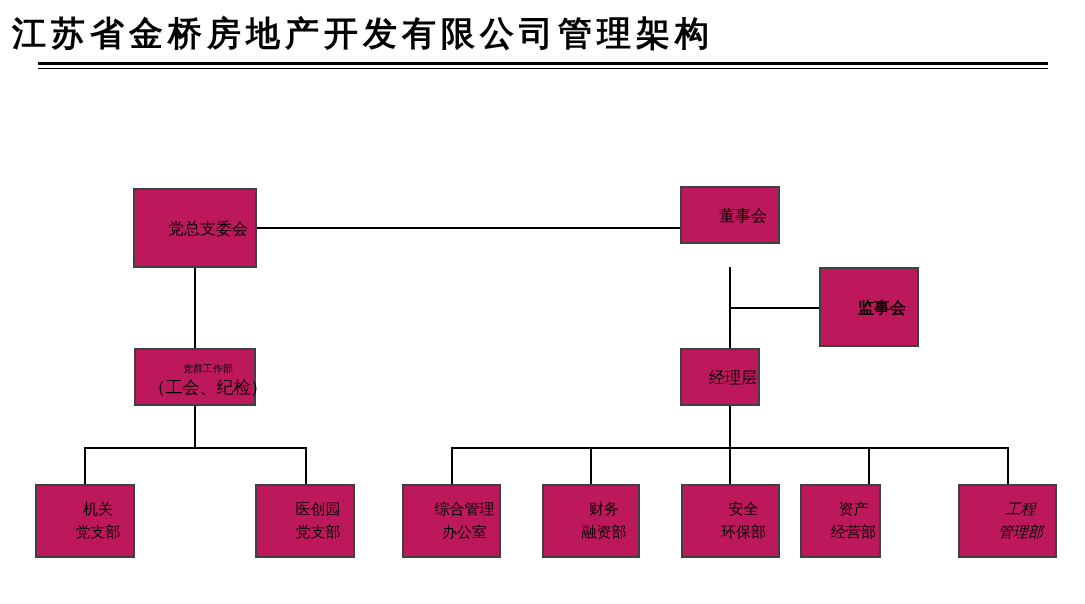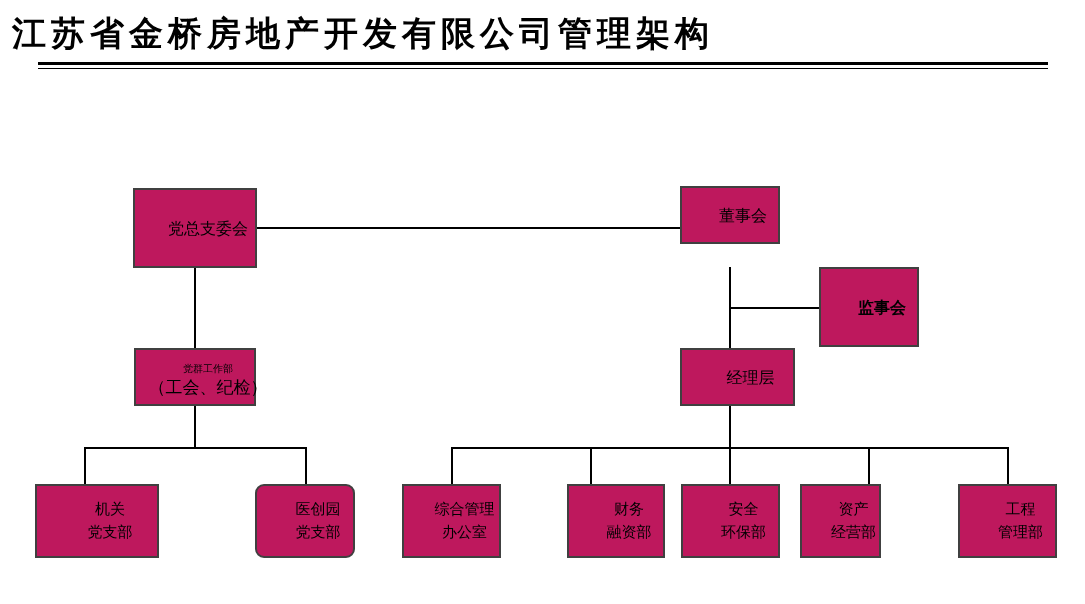--- a/index.html
+++ b/index.html
@@ -76,28 +76,28 @@
     text-align: center;
     font-size: 16px;
     line-height: 23px;
     white-space: nowrap;
     padding-left: 26px;
   }
   #n-party-committee { left: 133px; top: 188px; width: 124px; height: 80px; }
   #n-board           { left: 680px; top: 186px; width: 100px; height: 58px; }
   #n-supervisory     { left: 819px; top: 267px; width: 100px; height: 80px; font-weight: bold; }
   #n-party-work      { left: 134px; top: 348px; width: 122px; height: 58px; }
-  #n-management      { left: 680px; top: 348px; width: 115px; height: 58px; }
-  #n-jiguan          { left: 35px;  top: 484px; width: 124px; height: 74px; }
-  #n-yichuangyuan    { left: 255px; top: 484px; width: 100px; height: 74px; border-radius: 9px; }
+  #n-management      { left: 680px; top: 348px; width: 80px; height: 58px; }
+  #n-jiguan          { left: 35px;  top: 484px; width: 100px; height: 74px; }
+  #n-yichuangyuan    { left: 255px; top: 484px; width: 100px; height: 74px; }
   #n-zonghe          { left: 402px; top: 484px; width: 99px;  height: 74px; justify-content: center; }
-  #n-caiwu           { left: 542px; top: 484px; width: 98px;  height: 74px; margin-left: 25px; }
+  #n-caiwu           { left: 542px; top: 484px; width: 98px;  height: 74px; }
   #n-anquan          { left: 681px; top: 484px; width: 99px;  height: 74px; }
   #n-zichan          { left: 800px; top: 484px; width: 81px;  height: 74px; }
-  #n-gongcheng       { left: 958px; top: 484px; width: 99px;  height: 74px; }
+  #n-gongcheng       { left: 958px; top: 484px; width: 99px;  height: 74px; font-style: italic; }
 
   #n-party-work .nl       { font-size: 10px; line-height: 20px; }
   #n-party-work .nl.sub   { font-size: 17px; line-height: 17px; }
   .row-bottom .nl         { font-size: 15px; line-height: 23px; }
 </style>
 </head>
 <body>
 
 <div class="canvas">
 

